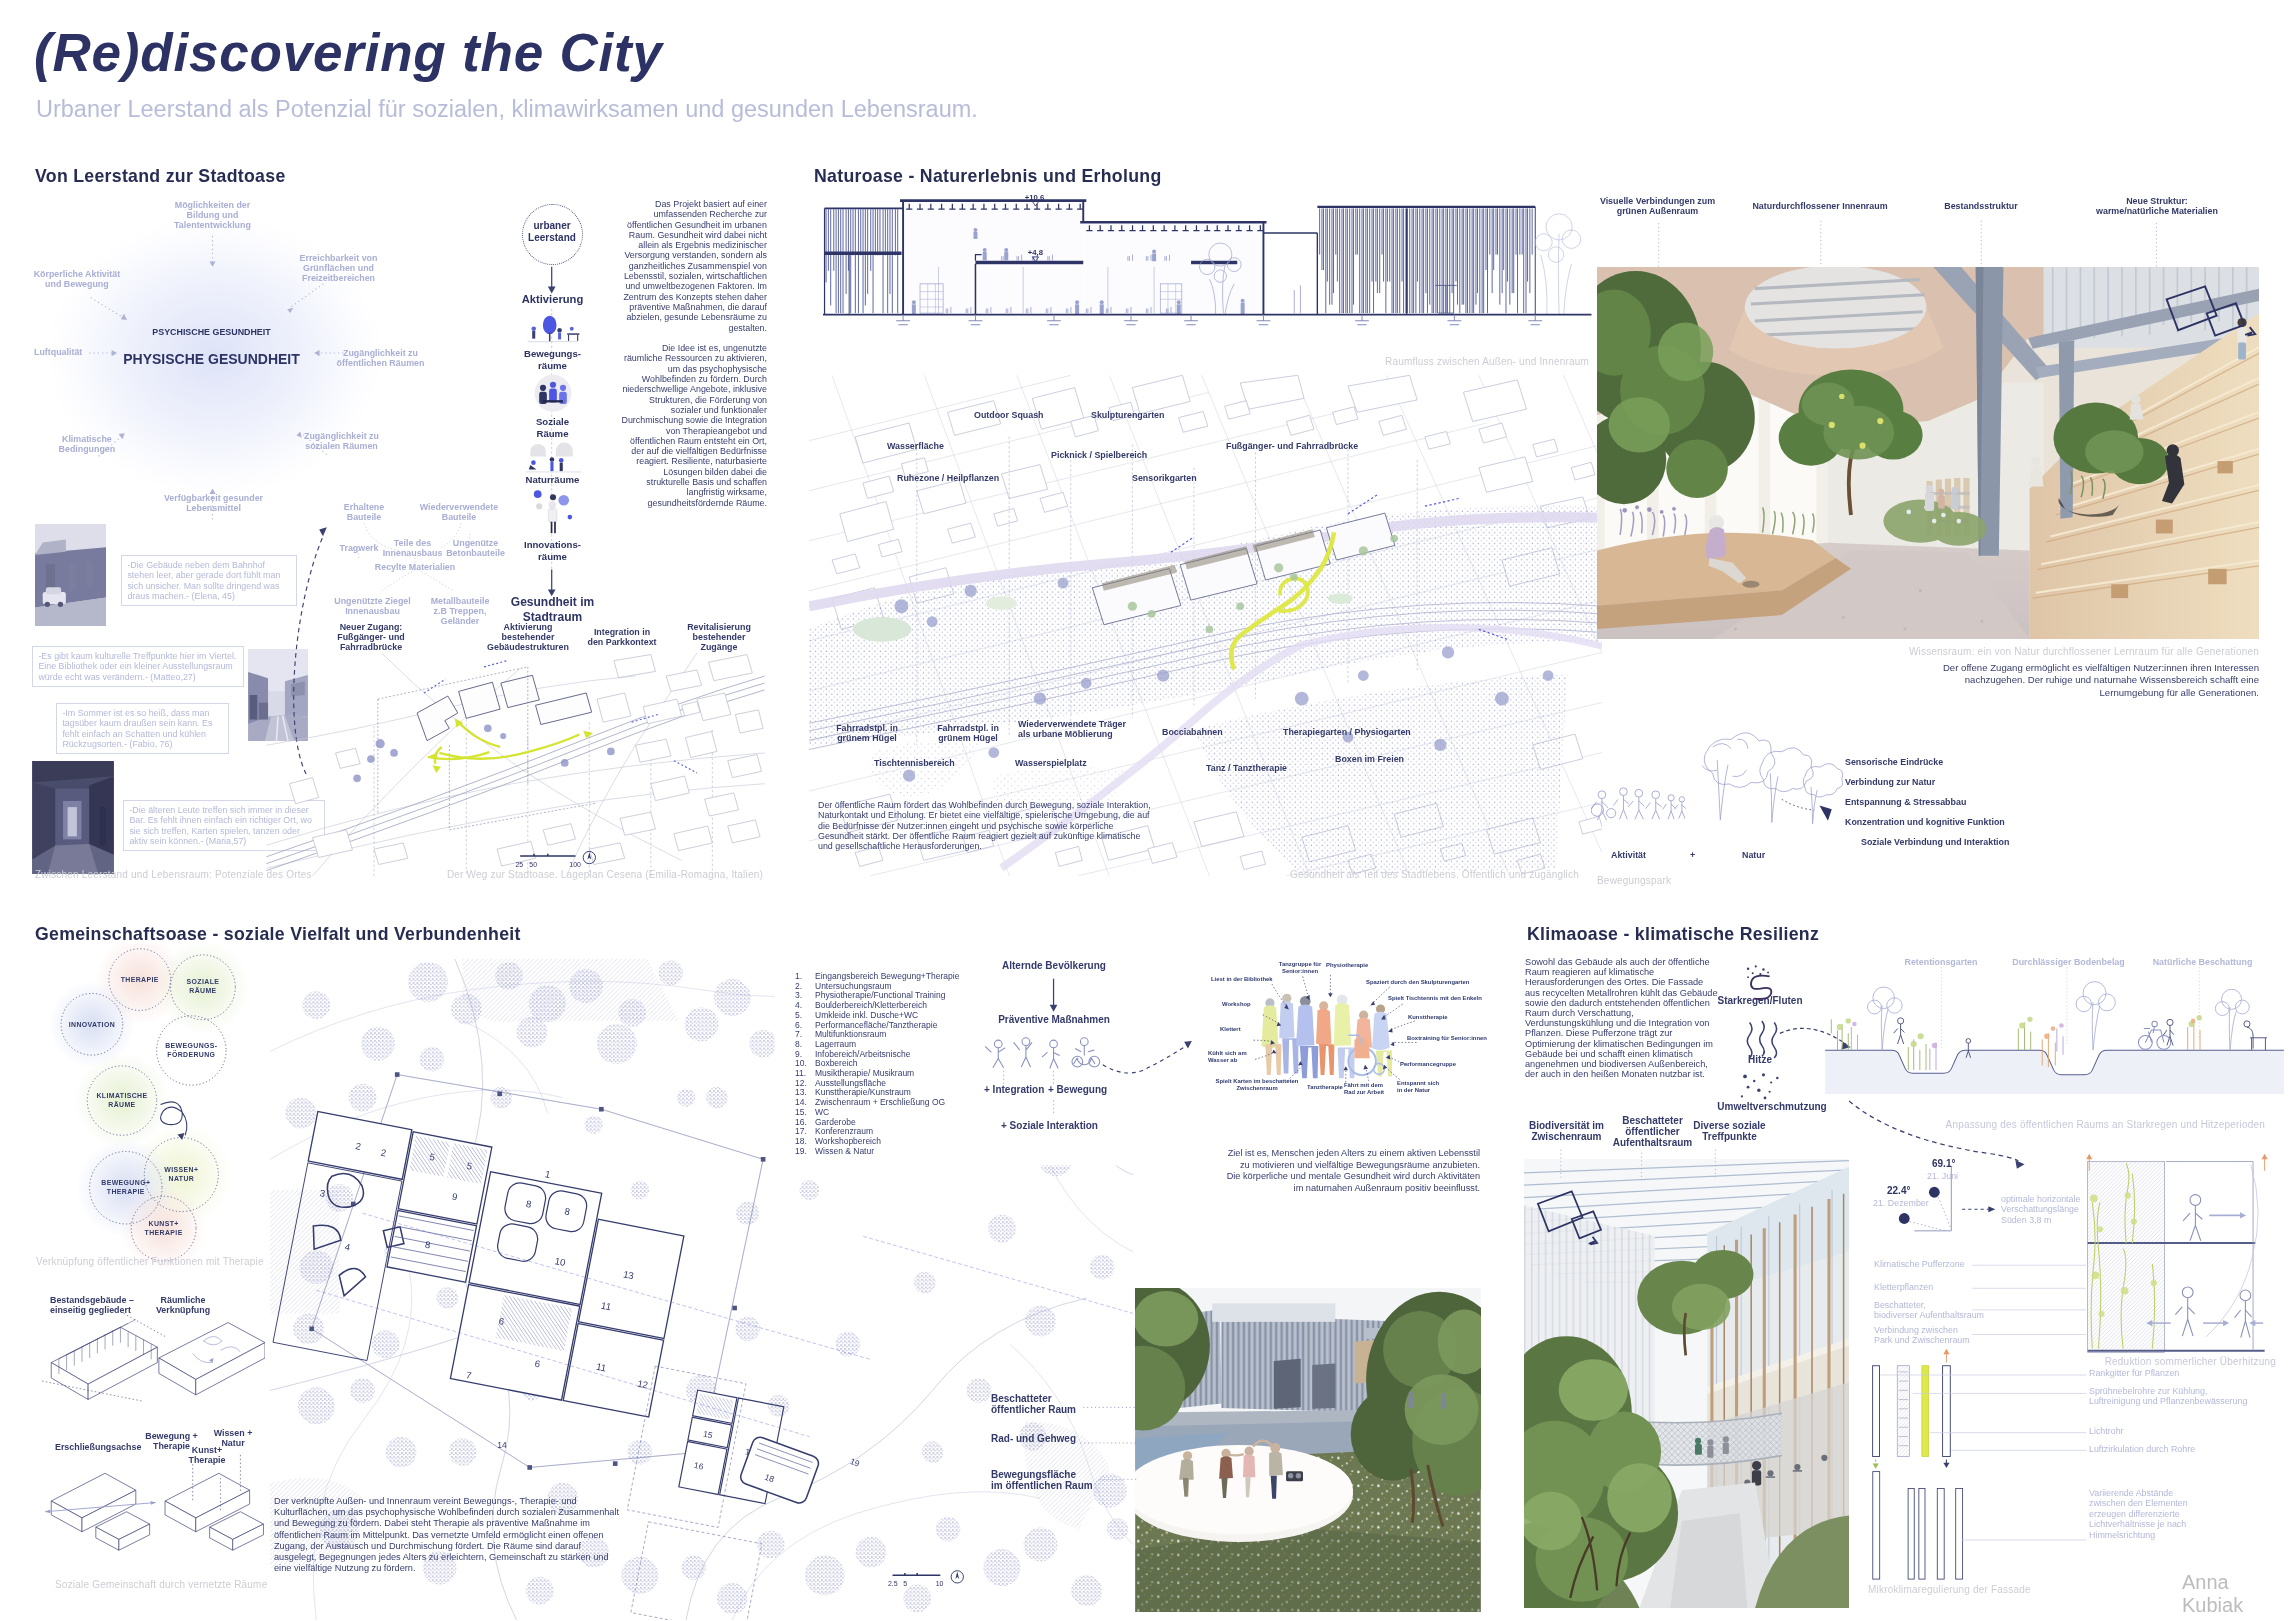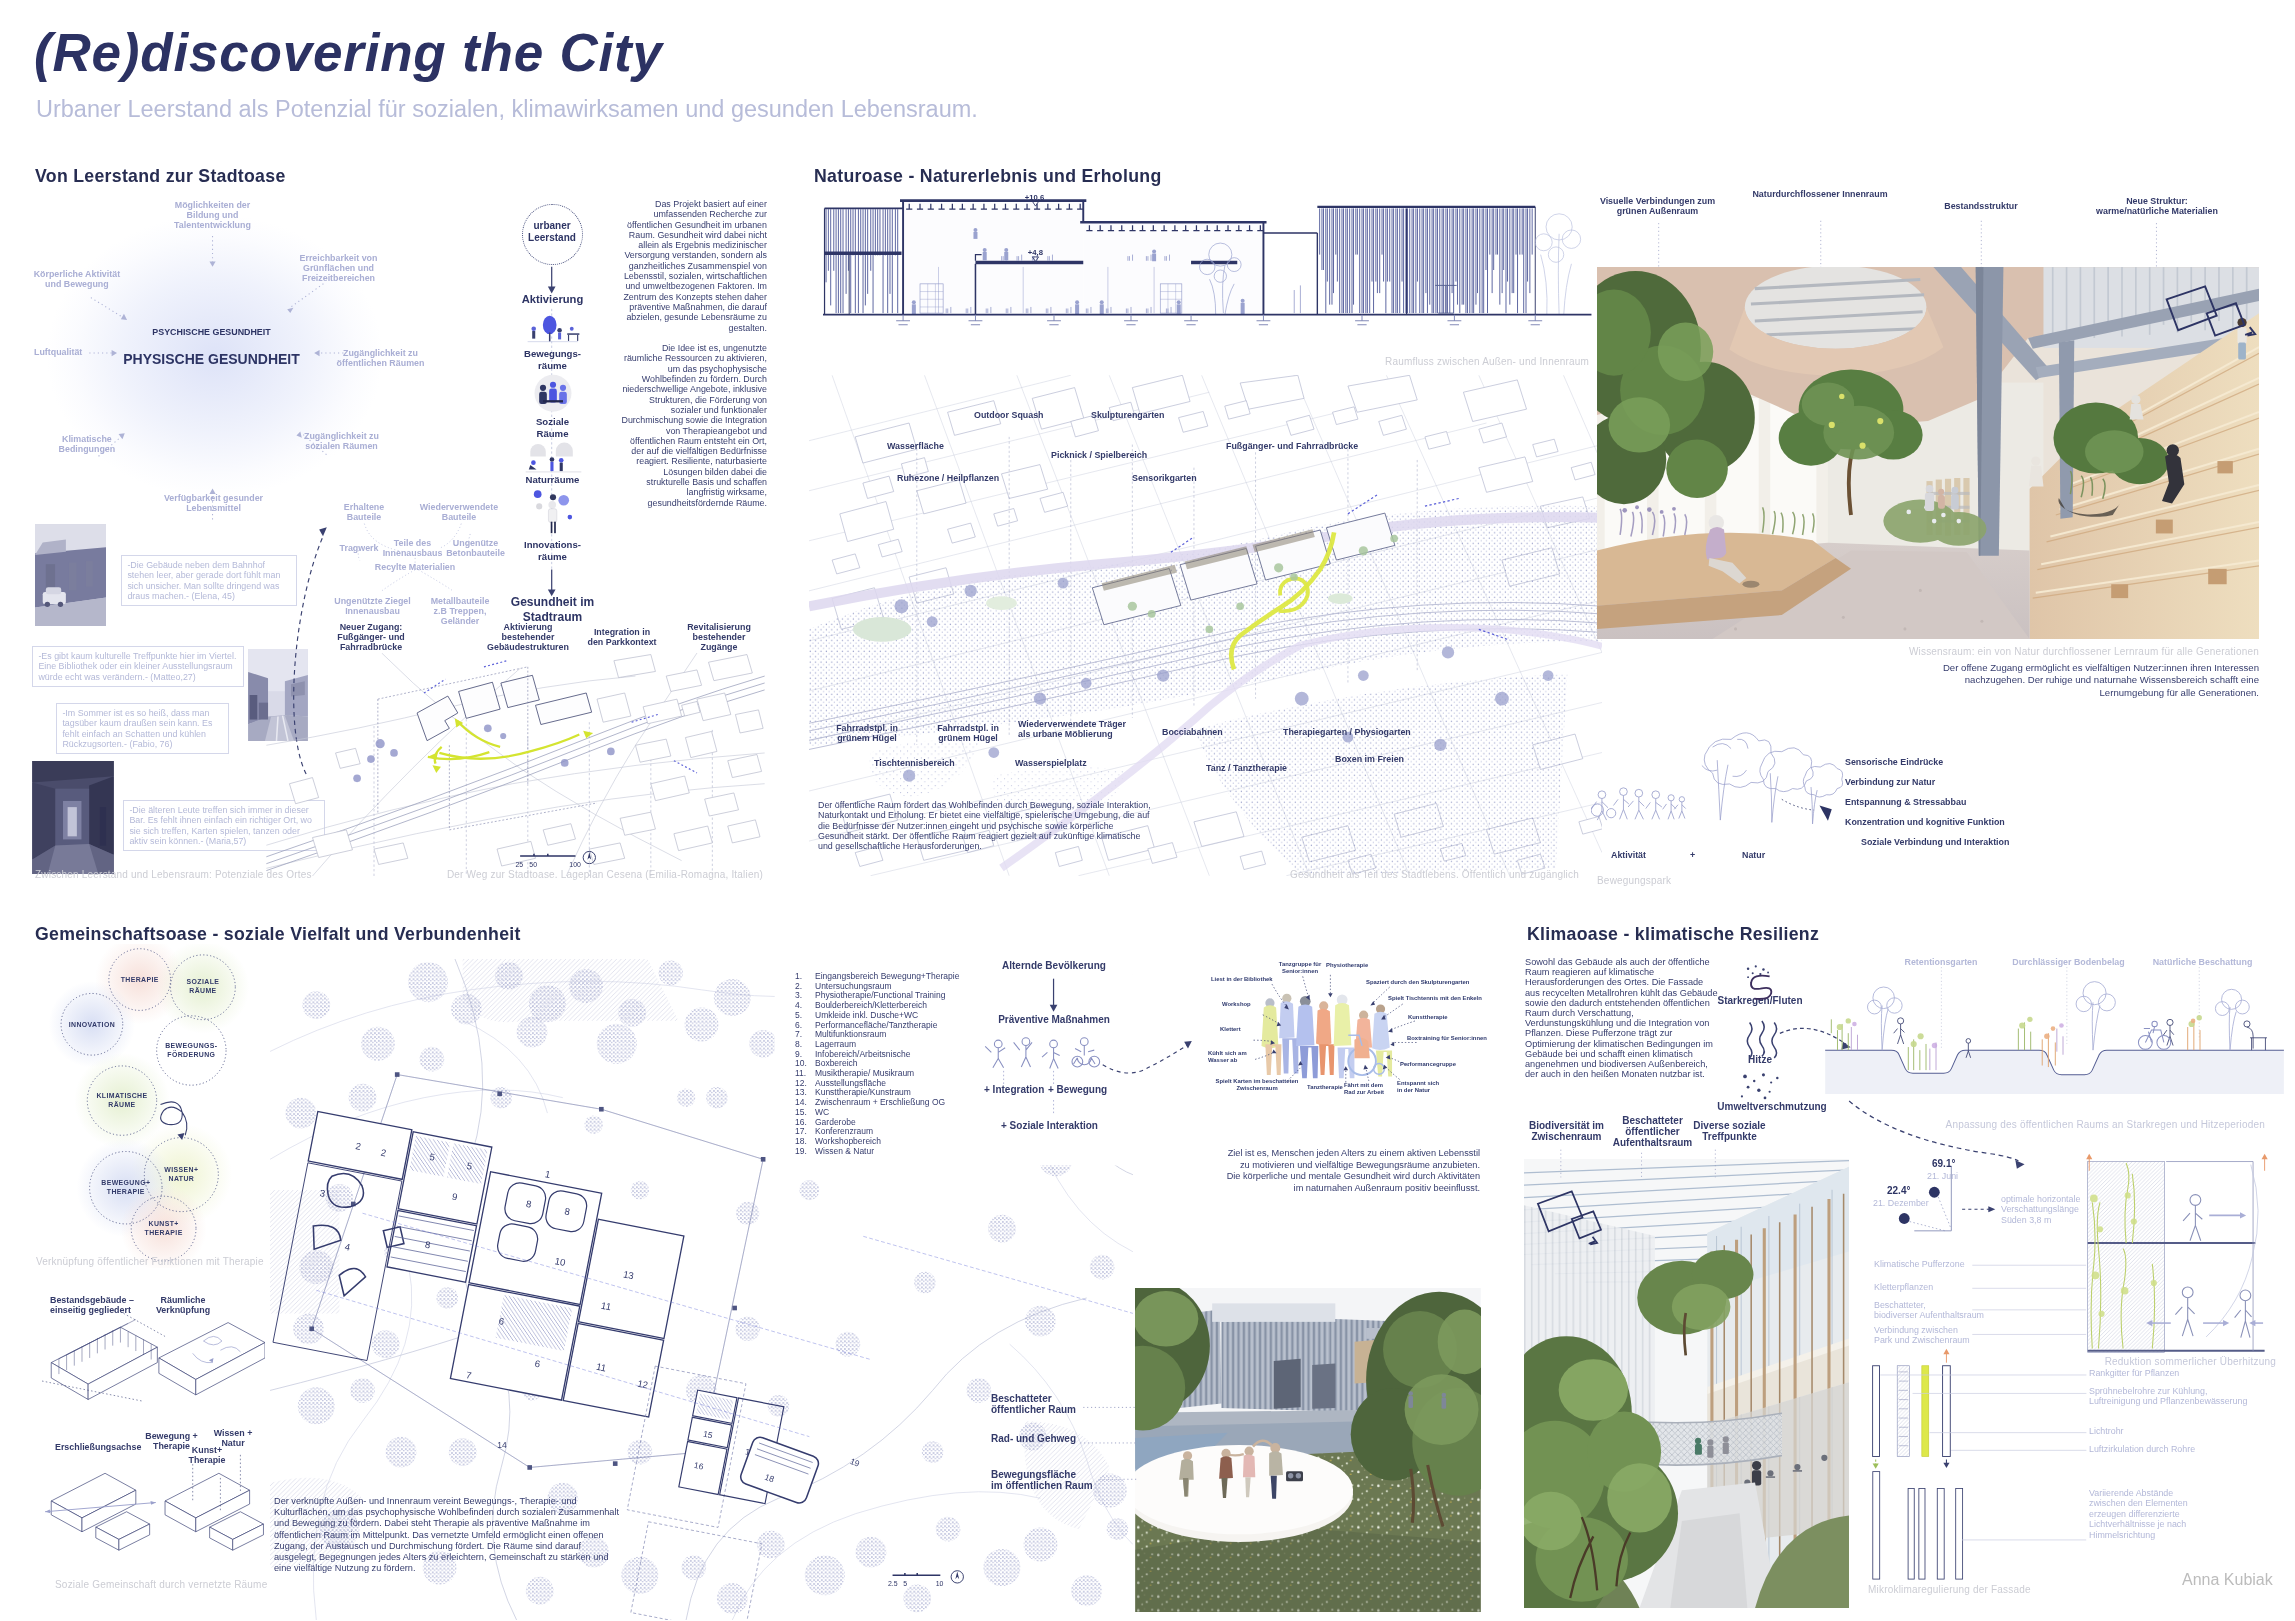--- a/index.html
+++ b/index.html
@@ -817,21 +817,21 @@
   <div class="abs lbl" style="left:1283px;top:727px;">Therapiegarten / Physiogarten</div>
   <div class="abs lbl" style="left:874px;top:758px;">Tischtennisbereich</div>
   <div class="abs lbl" style="left:1015px;top:758px;">Wasserspielplatz</div>
   <div class="abs lbl" style="left:1206px;top:763px;">Tanz / Tanztherapie</div>
   <div class="abs lbl" style="left:1335px;top:754px;">Boxen im Freien</div>
 
   <div class="abs body" style="left:818px;top:800px;width:339px;">Der öffentliche Raum fördert das Wohlbefinden durch Bewegung, soziale Interaktion, Naturkontakt und Erholung. Er bietet eine vielfältige, spielerische Umgebung, die auf die Bedürfnisse der Nutzer:innen eingeht und psychische sowie körperliche Gesundheit stärkt. Der öffentliche Raum reagiert gezielt auf zukünftige klimatische und gesellschaftliche Herausforderungen.</div>
   <div class="abs cap rt" style="left:1271px;top:869px;width:308px;">Gesundheit als Teil des Stadtlebens. Öffentlich und zugänglich</div>
 
   <div class="abs lbl ctr" style="left:1596px;top:196px;width:123px;">Visuelle Verbindungen zum<br>grünen Außenraum</div>
-  <div class="abs lbl ctr" style="left:1739px;top:189px;width:162px;">Naturdurchflossener Innenraum</div>
+  <div class="abs lbl ctr" style="left:1739px;top:201px;width:162px;">Naturdurchflossener Innenraum</div>
   <div class="abs lbl ctr" style="left:1927px;top:201px;width:108px;">Bestandsstruktur</div>
   <div class="abs lbl ctr" style="left:2084px;top:196px;width:146px;">Neue Struktur:<br>warme/natürliche Materialien</div>
 
   <svg class="abs" style="left:1587px;top:220px;" width="678" height="169" viewBox="0 0 880 220">
     <g stroke="#9aa0c4" stroke-width="1" stroke-dasharray="1.5 3.5" fill="none">
       <path d="M92 4 V160"></path>
         <path d="M303 -4 V240"></path>
         <path d="M512 -4 V170"></path>
         <path d="M740 4 V200"></path>
     </g>
@@ -2160,16 +2160,16 @@
   <div class="abs lavp" style="left:1874px;top:1300px;">Beschatteter,<br>biodiverser Aufenthaltsraum</div>
   <div class="abs lavp" style="left:1874px;top:1325px;">Verbindung zwischen<br>Park und Zwischenraum</div>
 
   <div class="abs lavp" style="left:2089px;top:1368px;">Rankgitter für Pflanzen</div>
   <div class="abs lavp" style="left:2089px;top:1386px;">Sprühnebelrohre zur Kühlung,<br>Luftreinigung und Pflanzenbewässerung</div>
   <div class="abs lavp" style="left:2089px;top:1426px;">Lichtrohr</div>
   <div class="abs lavp" style="left:2089px;top:1444px;">Luftzirkulation durch Rohre</div>
   <div class="abs lavp" style="left:2089px;top:1488px;">Variierende Abstände<br>zwischen den Elementen<br>erzeugen differenzierte<br>Lichtverhältnisse je nach<br>Himmelsrichtung</div>
 
   <div class="abs cap" style="left:1868px;top:1584px;">Mikroklimaregulierung der Fassade</div>
-  <div class="abs" style="left:2182px;top:1571px;font-size:16px;color:#bcbcbc;">Anna Kubiak</div>
+  <div class="abs" style="left:2182px;top:1571px;font-size:20px;color:#bcbcbc;">Anna Kubiak</div>
 
 </div>
 
 
 </body></html>

